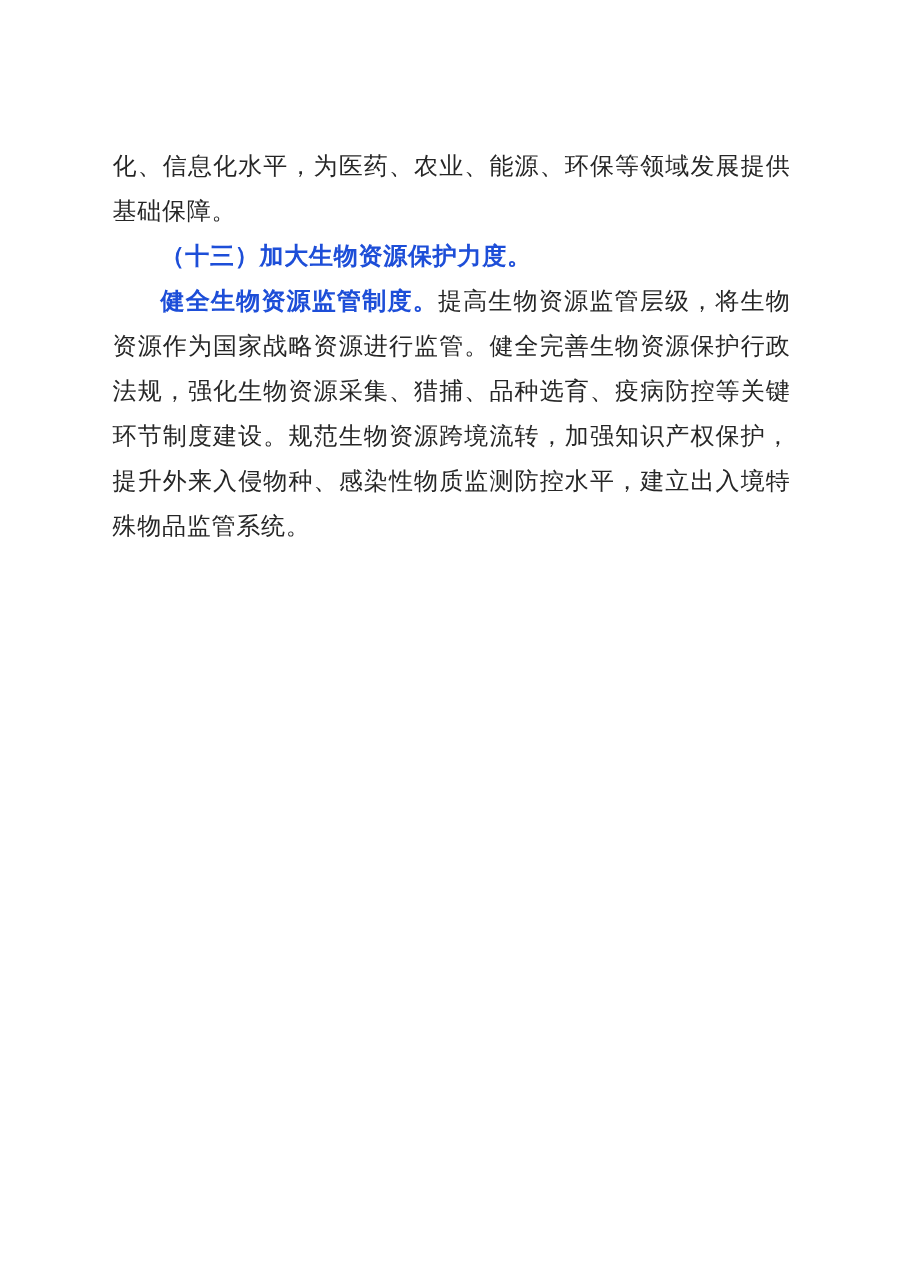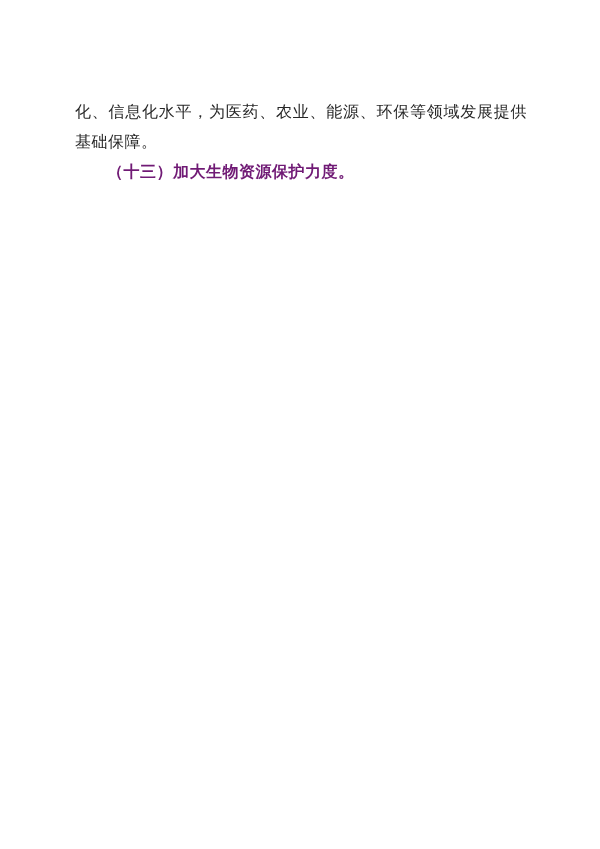--- a/index.html
+++ b/index.html
@@ -30,21 +30,21 @@
     text-align: justify;
     letter-spacing: 0.5px;
     color: #262626;
   }
   .para.indent {
     text-indent: 2em;
   }
   .lead {
     font-family: "Liberation Sans", sans-serif;
     font-weight: 700;
-    color: #701a75;
+    color: #1d4ed8;
   }
   .para.heading .lead {
     font-family: "Liberation Serif", serif;
     font-weight: 700;
   }
   .footer {
     position: absolute;
     left: 0;
     top: 766px;
     width: 600px;
@@ -59,19 +59,20 @@
 </head>
 <body>
 
 <div class="page">
   <div class="content">
 
     <p class="para"><span>化、信息化水平，为医药、农业、能源、环保等领域发展提供基础保障。</span></p>
 
     <p class="para indent heading"><span class="lead">（十三）加大生物资源保护力度。</span><span></span></p>
 
+    <p class="para indent"><span class="lead">健全生物资源监管制度。</span><span>提高生物资源监管层级，将生物资源作为国家战略资源进行监管。健全完善生物资源保护行政法规，强化生物资源采集、猎捕、品种选育、疫病防控等关键环节制度建设。规范生物资源跨境流转，加强知识产权保护，提升外来入侵物种、感染性物质监测防控水平，建立出入境特殊物品监管系统。</span></p>
 
 
 
   </div>
 
   <div class="footer">— 19 —</div>
 </div>
 
 </body></html>

